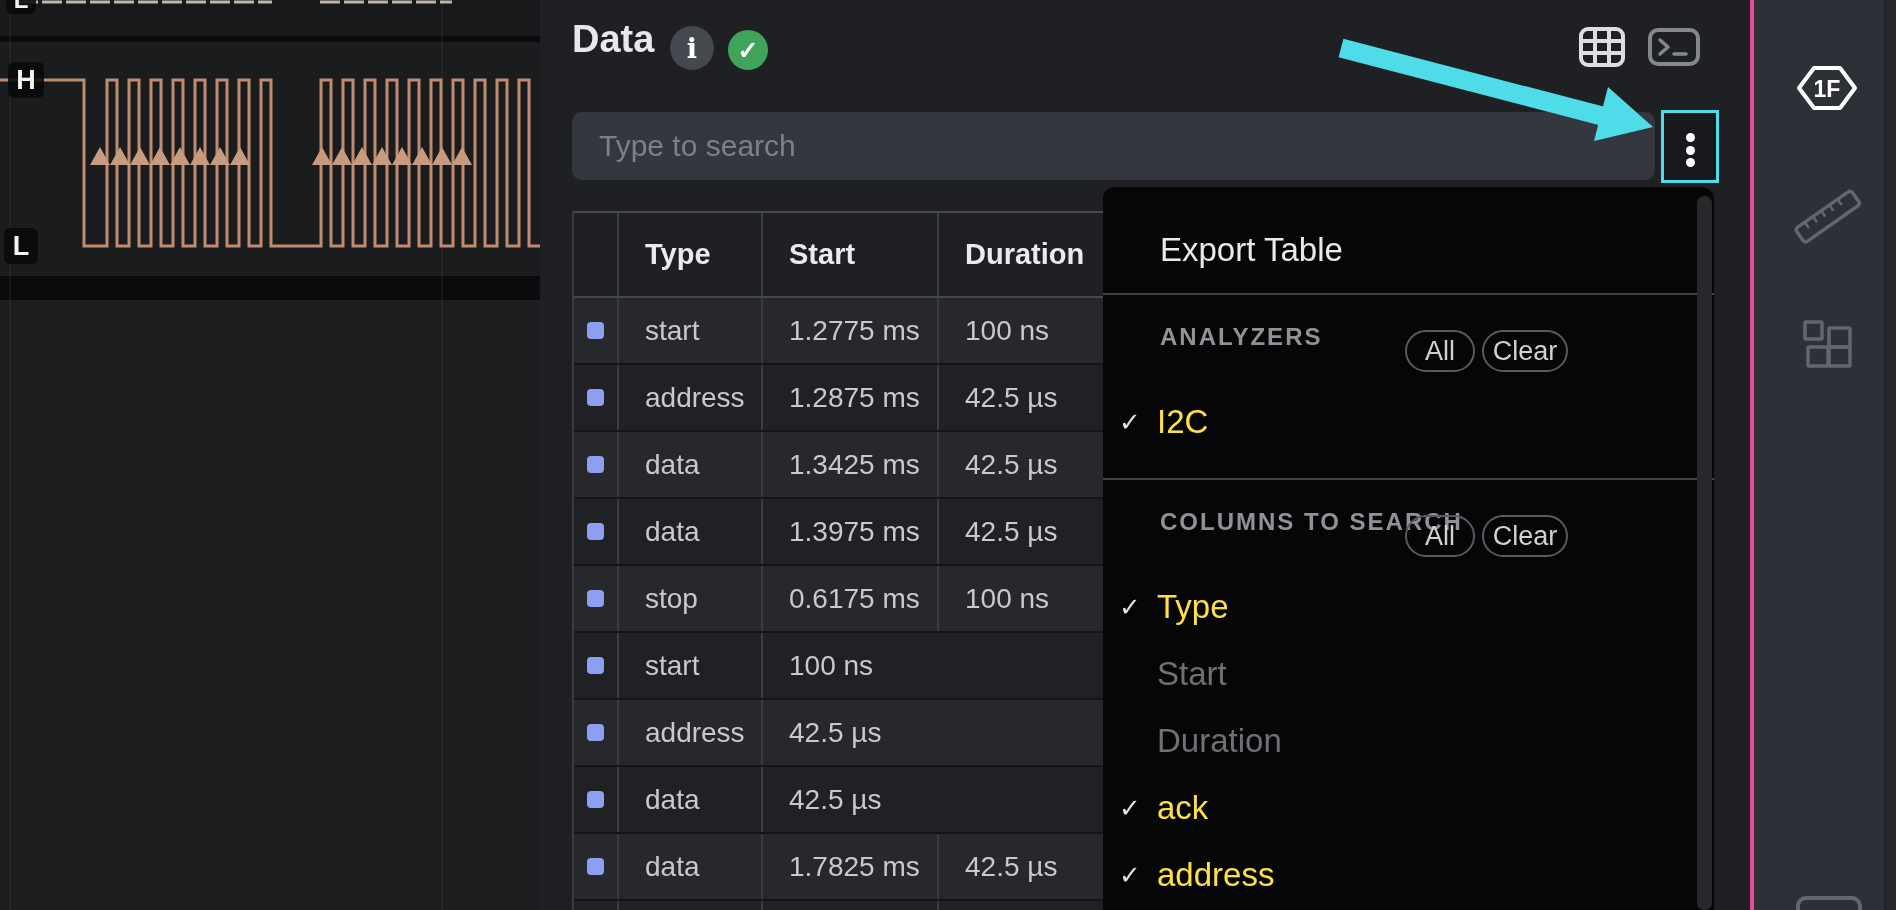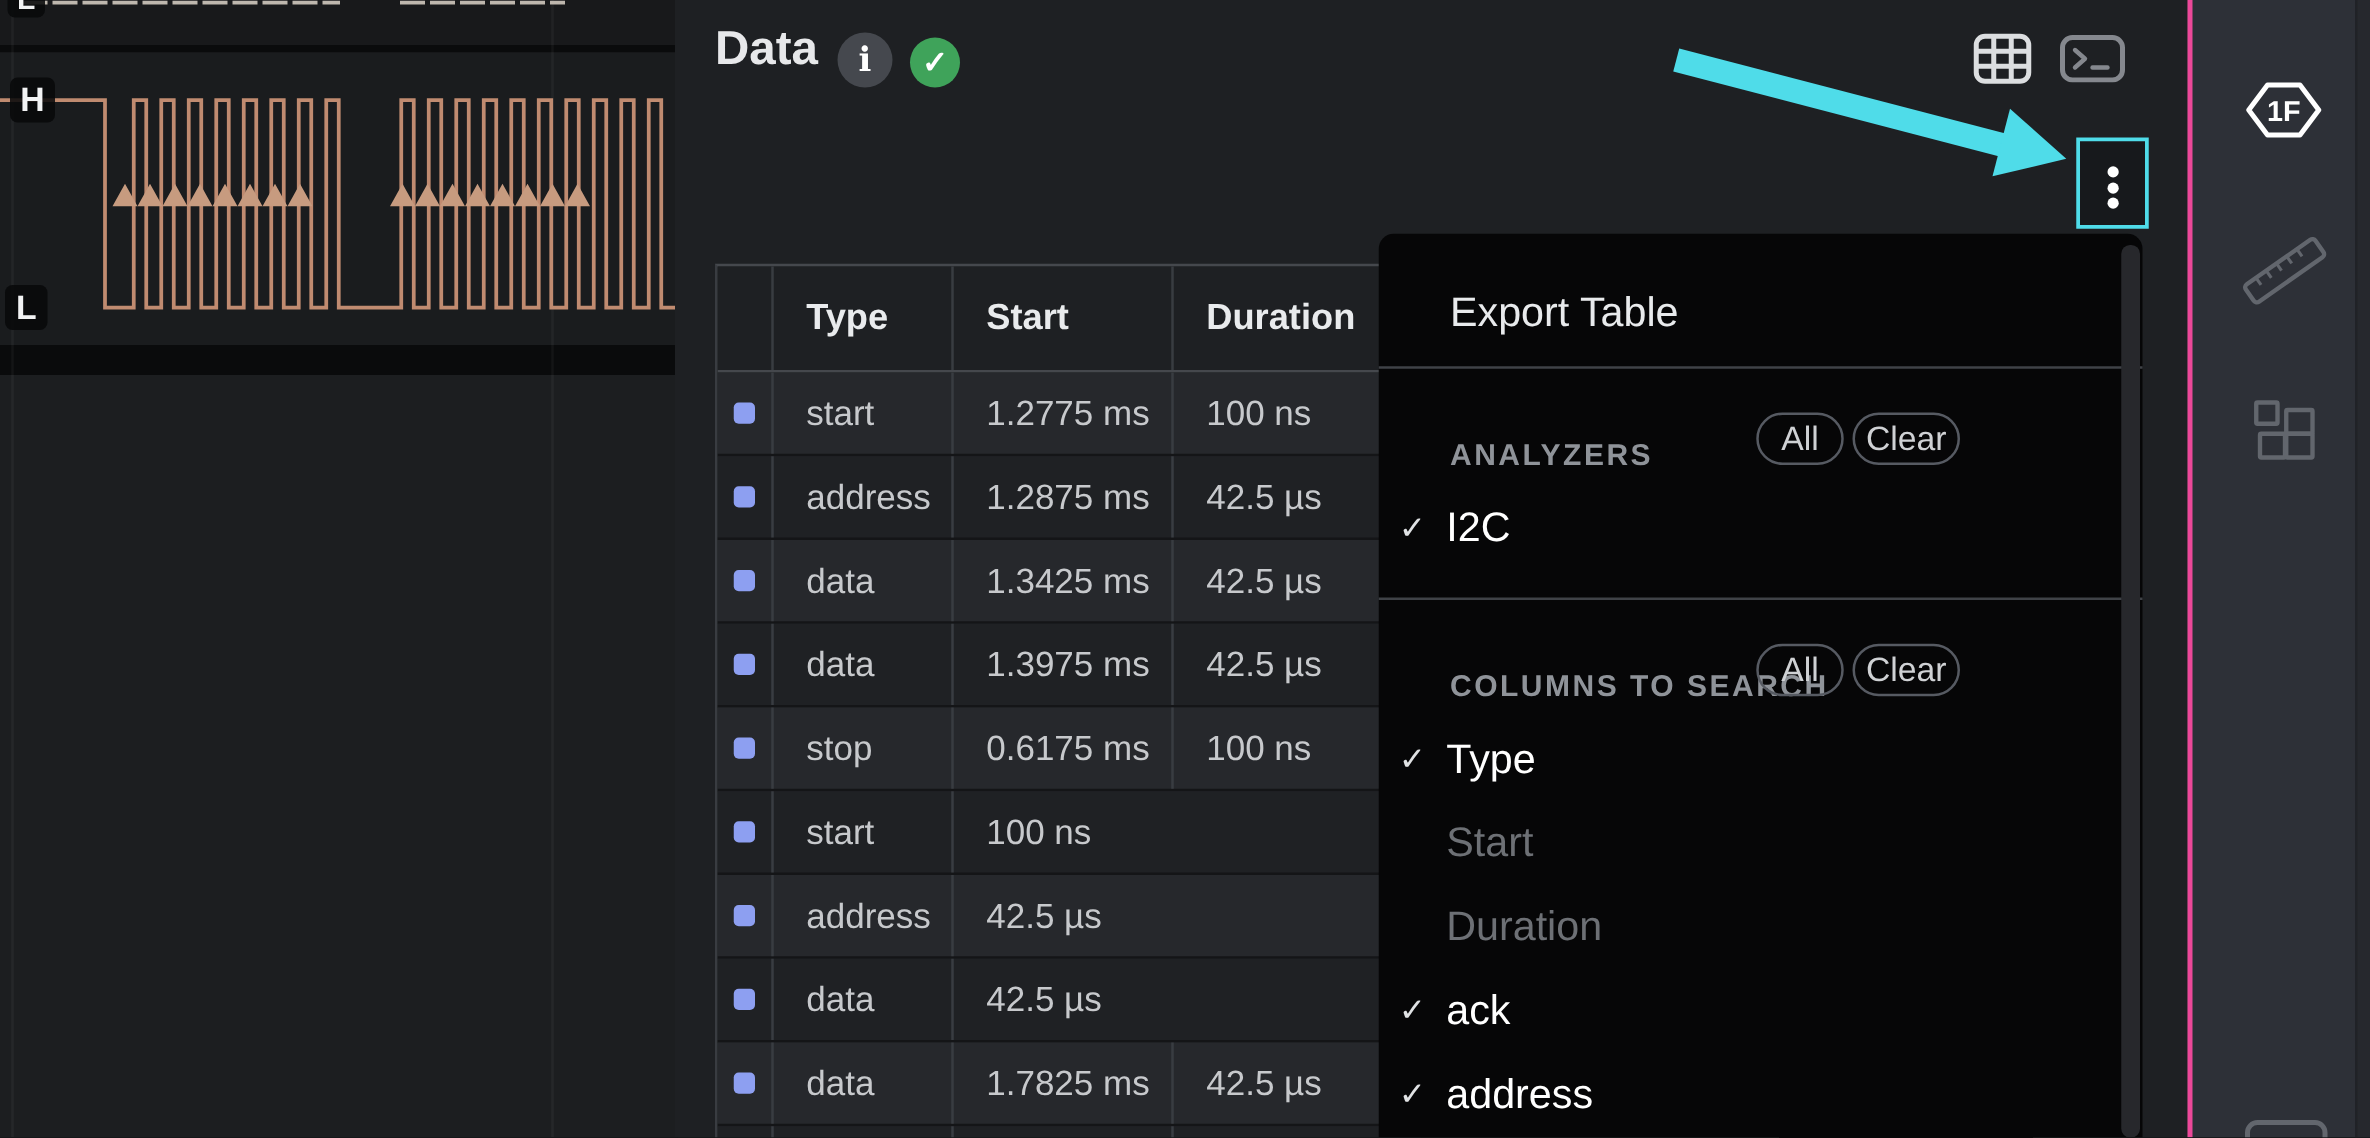--- a/index.html
+++ b/index.html
@@ -51,27 +51,27 @@
   .chip{width:17px;height:17px;border-radius:4px;background:#8d9ff1;}
 
   
   .icon-btn{z-index:4;}
 
   
   .menu{left:1103px;top:187px;width:611px;height:723px;background:#060607;
         border-radius:12px 12px 0 0;z-index:40;}
   .menu-item{position:absolute;left:0;width:594px;display:flex;align-items:center;height:56px;}
   .menu-item .check{width:38px;flex:none;padding-left:16px;font-size:26px;color:#e0e2e4;}
-  .menu-item .mlabel{font-size:33px;color:#ffffff;}
+  .menu-item .mlabel{font-size:33px;color:#fde047;}
   .menu-item.dim .mlabel{color:#6d7075;}
   .menu-export{position:absolute;left:0;top:0;width:594px;height:126px;display:flex;
                align-items:center;padding-left:57px;box-sizing:border-box;
                font-size:33px;color:#e8eaec;}
   .menu-divider{position:absolute;left:0;width:611px;height:2px;background:#3f4247;}
-  .menu-section{position:absolute;left:0;width:594px;height:56px;display:flex;align-items:flex-end;}
+  .menu-section{position:absolute;left:0;width:594px;height:56px;display:flex;align-items:flex-start;}
   .sec-label{padding-left:57px;font-size:24px;font-weight:700;letter-spacing:2px;color:#8f9399;flex:none;}
   .pill{position:absolute;top:50%;transform:translateY(-50%);height:42px;box-sizing:border-box;
         border:2px solid #565a62;border-radius:21px;color:#cfd1d4;font-size:27px;
         display:flex;align-items:center;justify-content:center;background:transparent;}
   .pill.all{left:302px;width:70px;} .pill.clear{left:379px;width:86px;}
   .menu-scrollbar{position:absolute;left:594px;top:9px;width:15px;height:714px;
                   background:#27282c;border-radius:7px;}
 
   
   .sidebar{left:1750px;top:0;width:146px;height:910px;background:#2d3037;
@@ -118,20 +118,21 @@
       <line x1="31" y1="3" x2="31" y2="39" stroke="#dcdee0" stroke-width="4"></line>
       <line x1="3" y1="15" x2="45" y2="15" stroke="#dcdee0" stroke-width="4"></line>
       <line x1="3" y1="27" x2="45" y2="27" stroke="#dcdee0" stroke-width="4"></line>
     </svg>
     <svg class="abs icon-btn" style="left:1108px;top:28px;" width="52" height="38">
       <rect x="2" y="2" width="48" height="34" rx="8" fill="none" stroke="#85888e" stroke-width="4"></rect>
       <polyline points="12,12 20,19 12,26" fill="none" stroke="#85888e" stroke-width="3.5" stroke-linecap="round" stroke-linejoin="round"></polyline>
       <line x1="26" y1="26" x2="38" y2="26" stroke="#85888e" stroke-width="3.5" stroke-linecap="round"></line>
     </svg>
 
+    <input class="abs search-input" type="text" value="" placeholder="Type to search" style="">
 
     <div class="abs kebab-btn">
       <span class="dot" style="top:20px;"></span>
       <span class="dot" style="top:32.5px;"></span>
       <span class="dot" style="top:45px;"></span>
     </div>
 
     <div class="abs dtable">
       <div class="thead" id="table-head">
           <div class="c0"></div>

